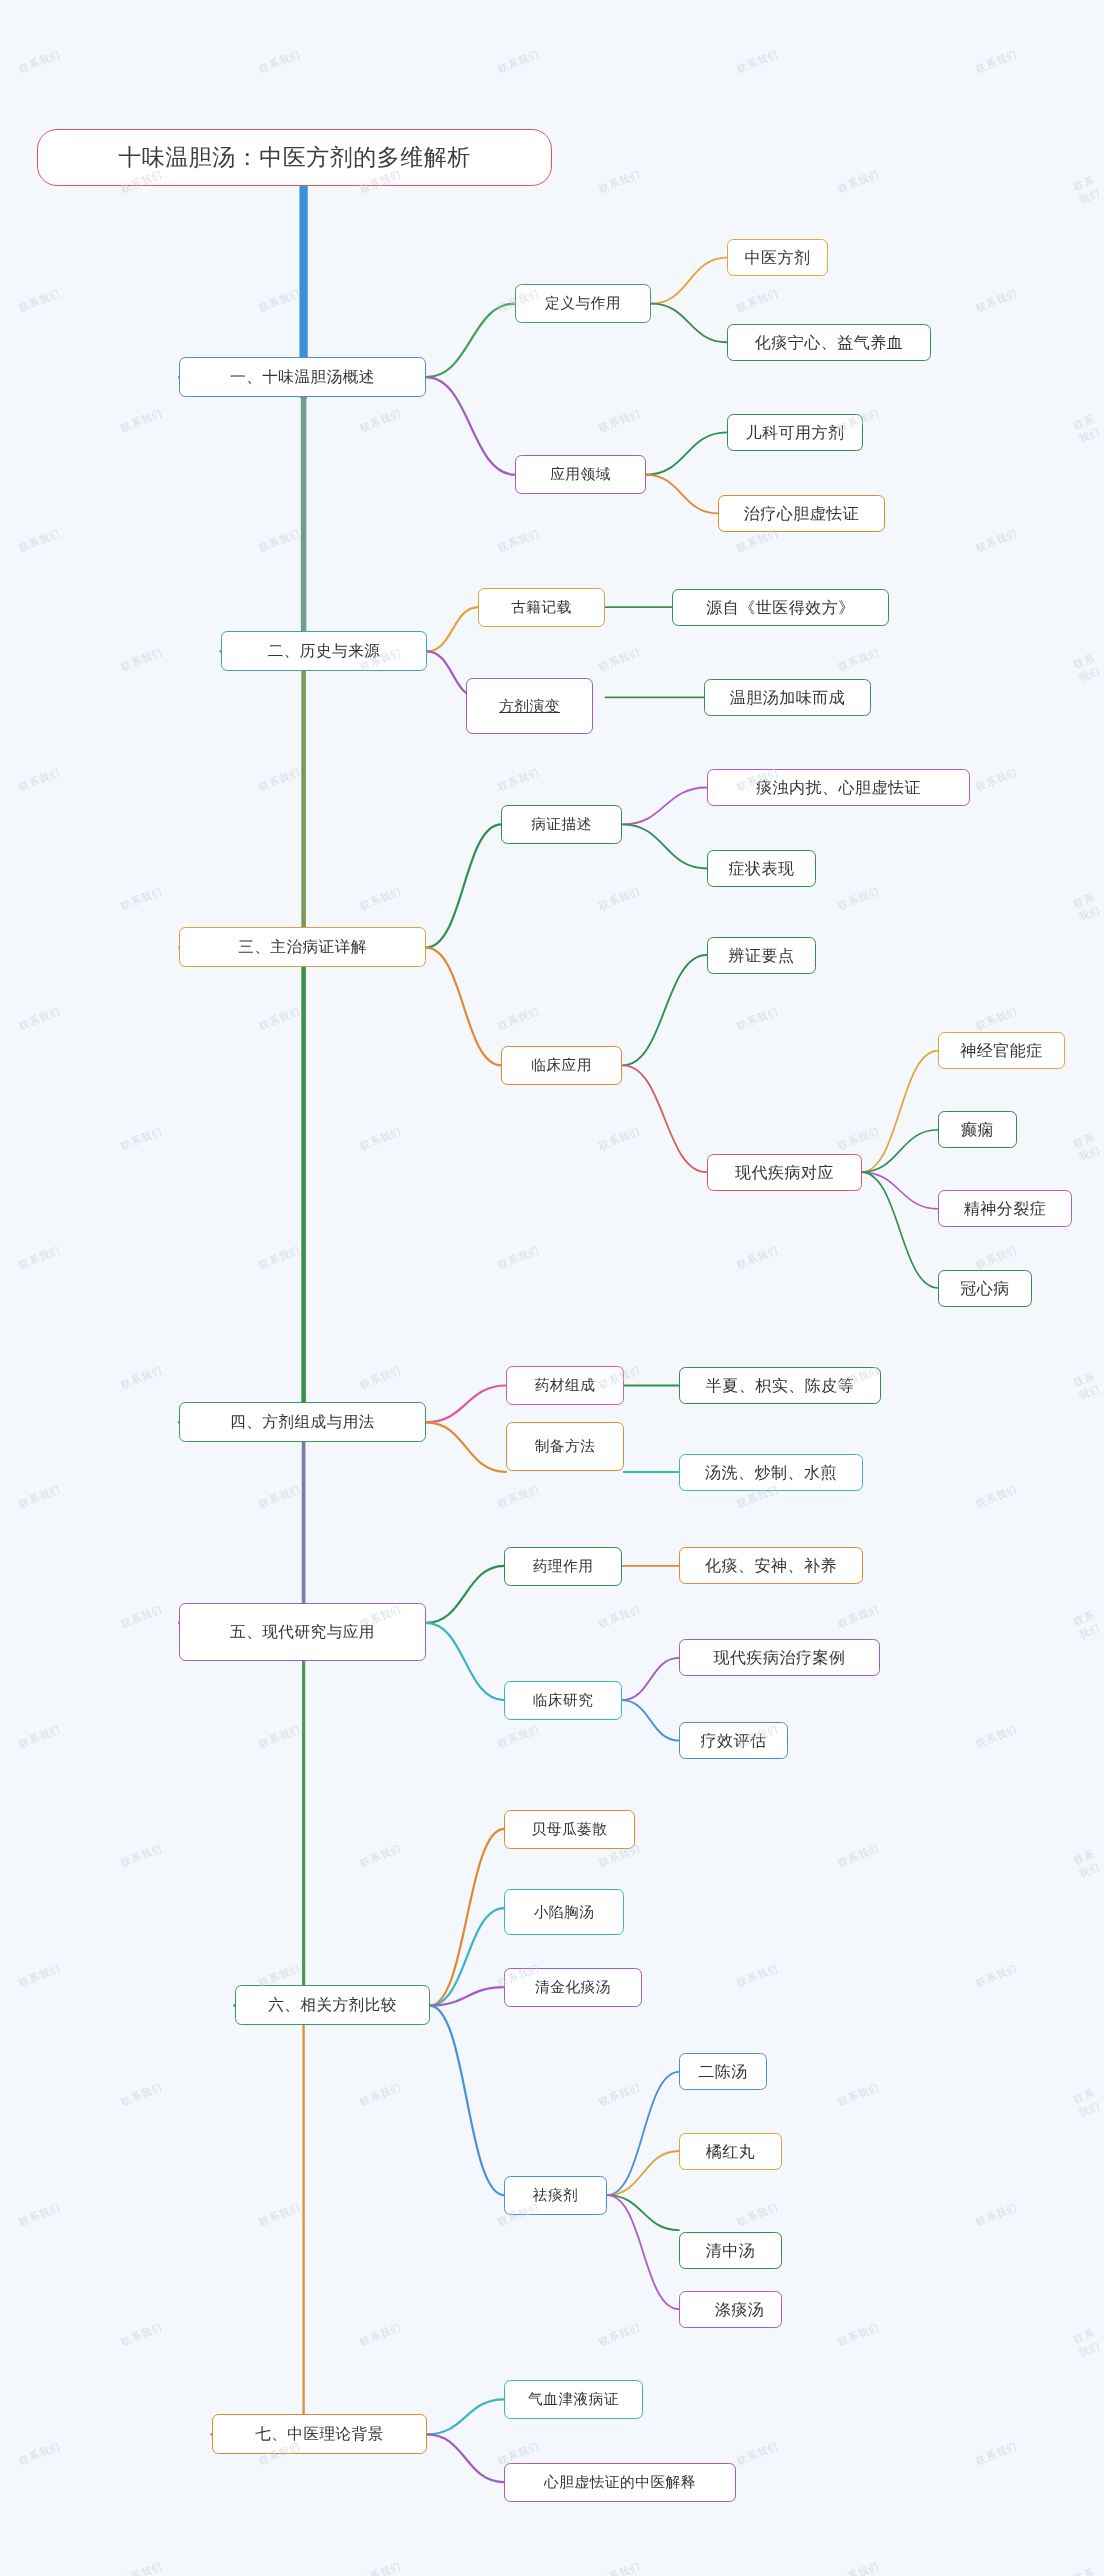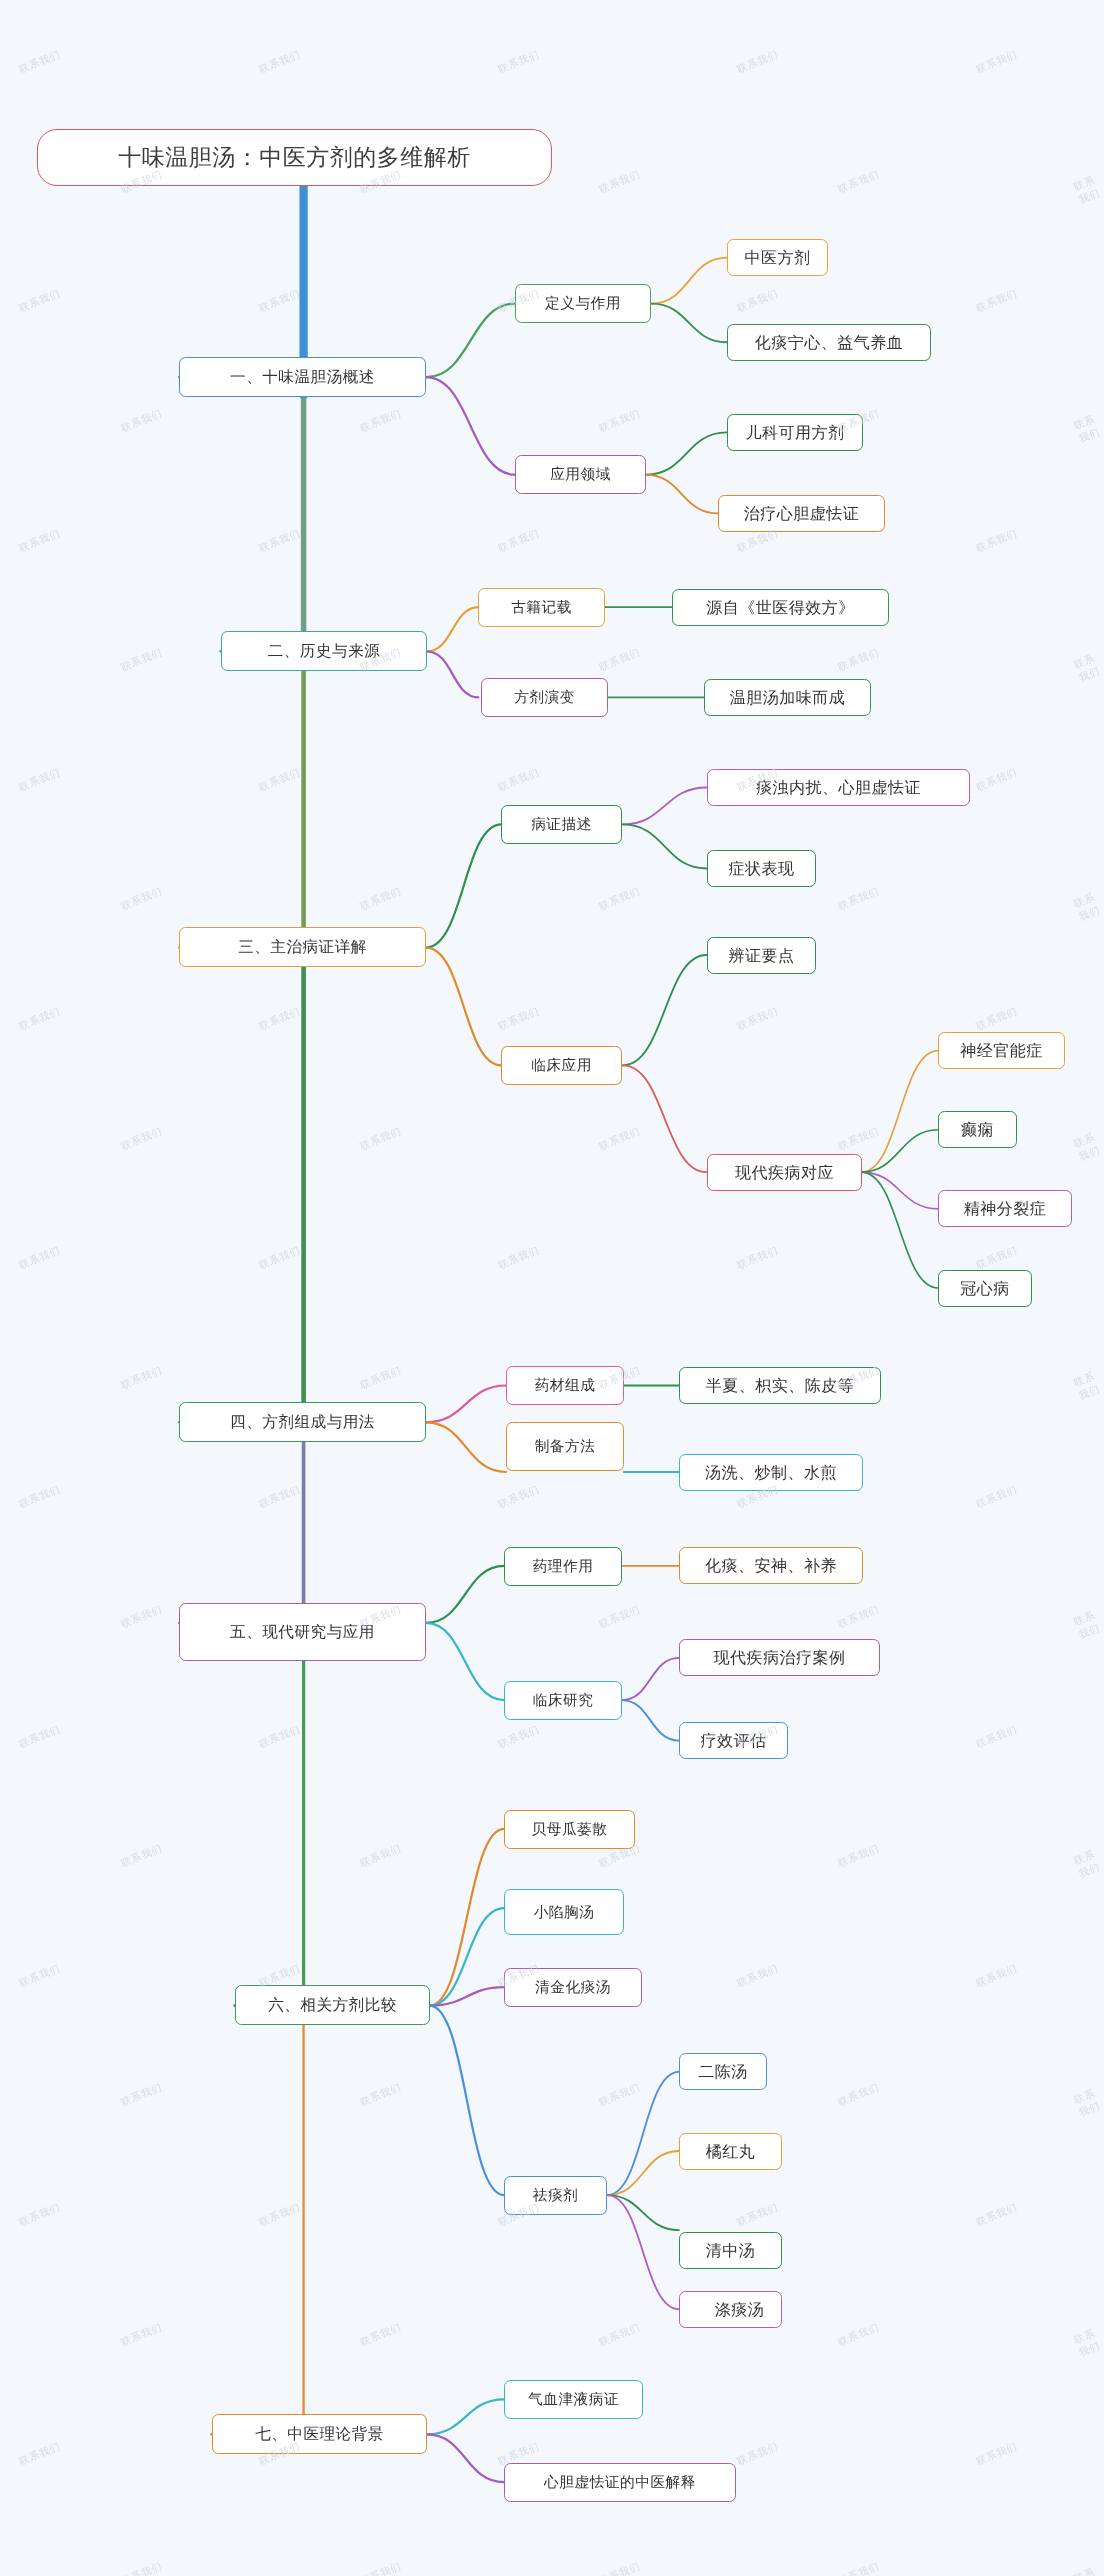--- a/index.html
+++ b/index.html
@@ -109,21 +109,21 @@
       <div class="node lvl1" style="left: 179px; top: 357px; min-width: 247px; height: 40px; border-color: rgb(74, 144, 217);">一、十味温胆汤概述</div>
       <div class="node lvl2" style="left: 515px; top: 284px; min-width: 136px; height: 39px; border-color: rgb(73, 160, 92);">定义与作用</div>
       <div class="node lvl3" style="left: 727px; top: 239px; min-width: 101px; height: 37px; border-color: rgb(232, 163, 61);">中医方剂</div>
       <div class="node lvl3" style="left: 727px; top: 324px; min-width: 204px; height: 37px; border-color: rgb(58, 143, 85);">化痰宁心、益气养血</div>
       <div class="node lvl2" style="left: 515px; top: 455px; min-width: 131px; height: 39px; border-color: rgb(160, 92, 192);">应用领域</div>
       <div class="node lvl3" style="left: 727px; top: 414px; min-width: 136px; height: 37px; border-color: rgb(47, 143, 79);">儿科可用方剂</div>
       <div class="node lvl3" style="left: 718px; top: 495px; min-width: 167px; height: 37px; border-color: rgb(224, 138, 46);">治疗心胆虚怯证</div>
       <div class="node lvl1" style="left: 221px; top: 631px; min-width: 206px; height: 40px; border-color: rgb(58, 166, 166);">二、历史与来源</div>
       <div class="node lvl2" style="left: 478px; top: 588px; min-width: 127px; height: 39px; border-color: rgb(224, 163, 58);">古籍记载</div>
       <div class="node lvl3" style="left: 672px; top: 589px; min-width: 217px; height: 37px; border-color: rgb(58, 143, 85);">源自《世医得效方》</div>
-      <div class="node lvl2" style="left: 481px; top: 678px; min-width: 127px; height: 39px; border-color: rgb(160, 92, 192);">方剂演变</div>
+      <div class="node lvl2" style="left: 466px; top: 678px; min-width: 127px; height: 56px; border-color: rgb(160, 92, 192); text-decoration: underline;">方剂演变</div>
       <div class="node lvl3" style="left: 704px; top: 679px; min-width: 167px; height: 37px; border-color: rgb(58, 143, 85);">温胆汤加味而成</div>
       <div class="node lvl1" style="left: 179px; top: 927px; min-width: 247px; height: 40px; border-color: rgb(217, 161, 58);">三、主治病证详解</div>
       <div class="node lvl2" style="left: 501px; top: 805px; min-width: 121px; height: 39px; border-color: rgb(47, 143, 79);">病证描述</div>
       <div class="node lvl3" style="left: 707px; top: 769px; min-width: 263px; height: 37px; border-color: rgb(176, 92, 200);">痰浊内扰、心胆虚怯证</div>
       <div class="node lvl3" style="left: 707px; top: 850px; min-width: 109px; height: 37px; border-color: rgb(47, 143, 79);">症状表现</div>
       <div class="node lvl2" style="left: 501px; top: 1046px; min-width: 121px; height: 39px; border-color: rgb(224, 138, 46);">临床应用</div>
       <div class="node lvl3" style="left: 707px; top: 937px; min-width: 109px; height: 37px; border-color: rgb(47, 143, 79);">辨证要点</div>
       <div class="node lvl3" style="left: 707px; top: 1154px; min-width: 155px; height: 37px; border-color: rgb(217, 92, 92);">现代疾病对应</div>
       <div class="node lvl3" style="left: 938px; top: 1032px; min-width: 127px; height: 37px; border-color: rgb(224, 163, 58);">神经官能症</div>
       <div class="node lvl3" style="left: 938px; top: 1111px; min-width: 79px; height: 37px; border-color: rgb(47, 143, 79);">癫痫</div>

